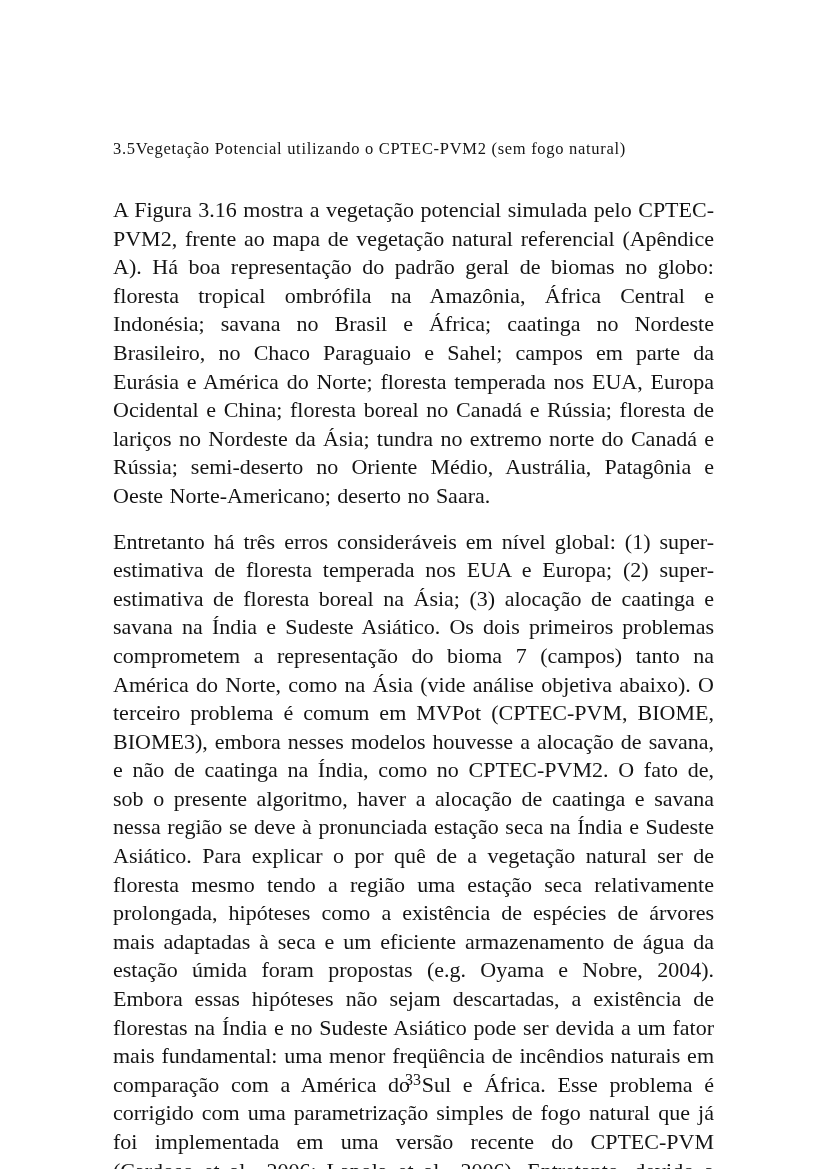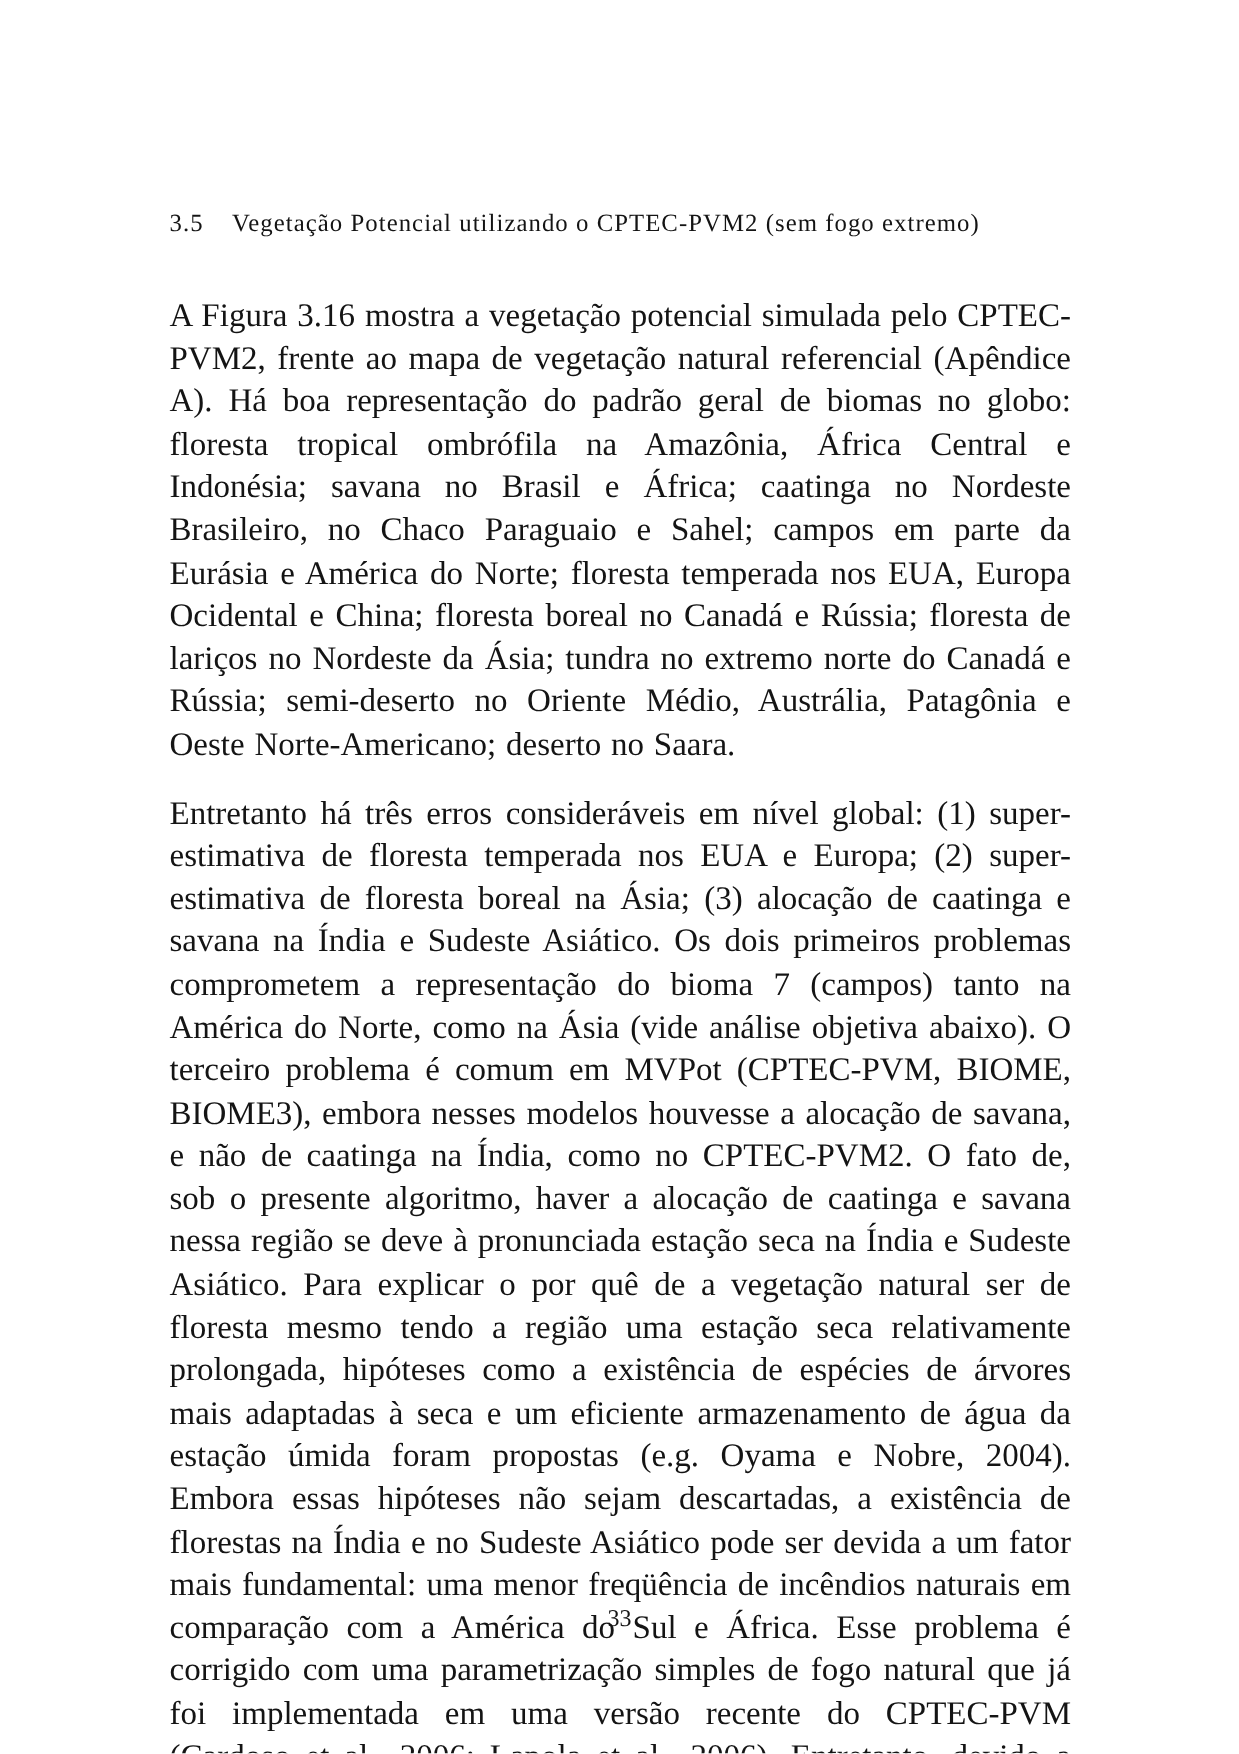--- a/index.html
+++ b/index.html
@@ -26,21 +26,20 @@
       display: flex;
       align-items: baseline;
       font-size: 16.5px;
       font-weight: normal;
       letter-spacing: 0.7px;
       margin: 0 0 37px 0;
       line-height: 20px;
       white-space: nowrap;
     }
     .heading .num {
-      margin-right: 19px;
     }
     .body-paragraph {
       font-size: 22px;
       line-height: 28.6px;
       text-align: justify;
       margin: 0 0 17px 0;
       word-spacing: 1px;
     }
     .page-number {
       position: absolute;
@@ -52,19 +51,19 @@
       line-height: 20px;
     }
   </style>
 </head>
 <body>
 
 <div class="page">
   <div class="content">
     <h2 class="heading">
       <span class="num">3.5</span>
-      <span>Vegetação Potencial utilizando o CPTEC-PVM2 (sem fogo extremo)</span>
+      <span>Vegetação Potencial utilizando o CPTEC-PVM2 (sem fogo natural)</span>
     </h2>
     <p class="body-paragraph">A Figura 3.16 mostra a vegetação potencial simulada pelo CPTEC-PVM2, frente ao mapa de vegetação natural referencial (Apêndice A). Há boa representação do padrão geral de biomas no globo: floresta tropical ombrófila na Amazônia, África Central e Indonésia; savana no Brasil e África; caatinga no Nordeste Brasileiro, no Chaco Paraguaio e Sahel; campos em parte da Eurásia e América do Norte; floresta temperada nos EUA, Europa Ocidental e China; floresta boreal no Canadá e Rússia; floresta de lariços no Nordeste da Ásia; tundra no extremo norte do Canadá e Rússia; semi-deserto no Oriente Médio, Austrália, Patagônia e Oeste Norte-Americano; deserto no Saara.</p>
     <p class="body-paragraph">Entretanto há três erros consideráveis em nível global: (1) super-estimativa de floresta temperada nos EUA e Europa; (2) super-estimativa de floresta boreal na Ásia; (3) alocação de caatinga e savana na Índia e Sudeste Asiático. Os dois primeiros problemas comprometem a representação do bioma 7 (campos) tanto na América do Norte, como na Ásia (vide análise objetiva abaixo). O terceiro problema é comum em MVPot (CPTEC-PVM, BIOME, BIOME3), embora nesses modelos houvesse a alocação de savana, e não de caatinga na Índia, como no CPTEC-PVM2. O fato de, sob o presente algoritmo, haver a alocação de caatinga e savana nessa região se deve à pronunciada estação seca na Índia e Sudeste Asiático. Para explicar o por quê de a vegetação natural ser de floresta mesmo tendo a região uma estação seca relativamente prolongada, hipóteses como a existência de espécies de árvores mais adaptadas à seca e um eficiente armazenamento de água da estação úmida foram propostas (e.g. Oyama e Nobre, 2004). Embora essas hipóteses não sejam descartadas, a existência de florestas na Índia e no Sudeste Asiático pode ser devida a um fator mais fundamental: uma menor freqüência de incêndios naturais em comparação com a América do Sul e África. Esse problema é corrigido com uma parametrização simples de fogo natural que já foi implementada em uma versão recente do CPTEC-PVM (Cardoso et al., 2006; Lapola et al., 2006). Entretanto, devido a ocorrência de caatinga, e não apenas savana na Índia, essa</p>
   </div>
   <div class="page-number">33</div>
 </div>
 
 </body></html>

